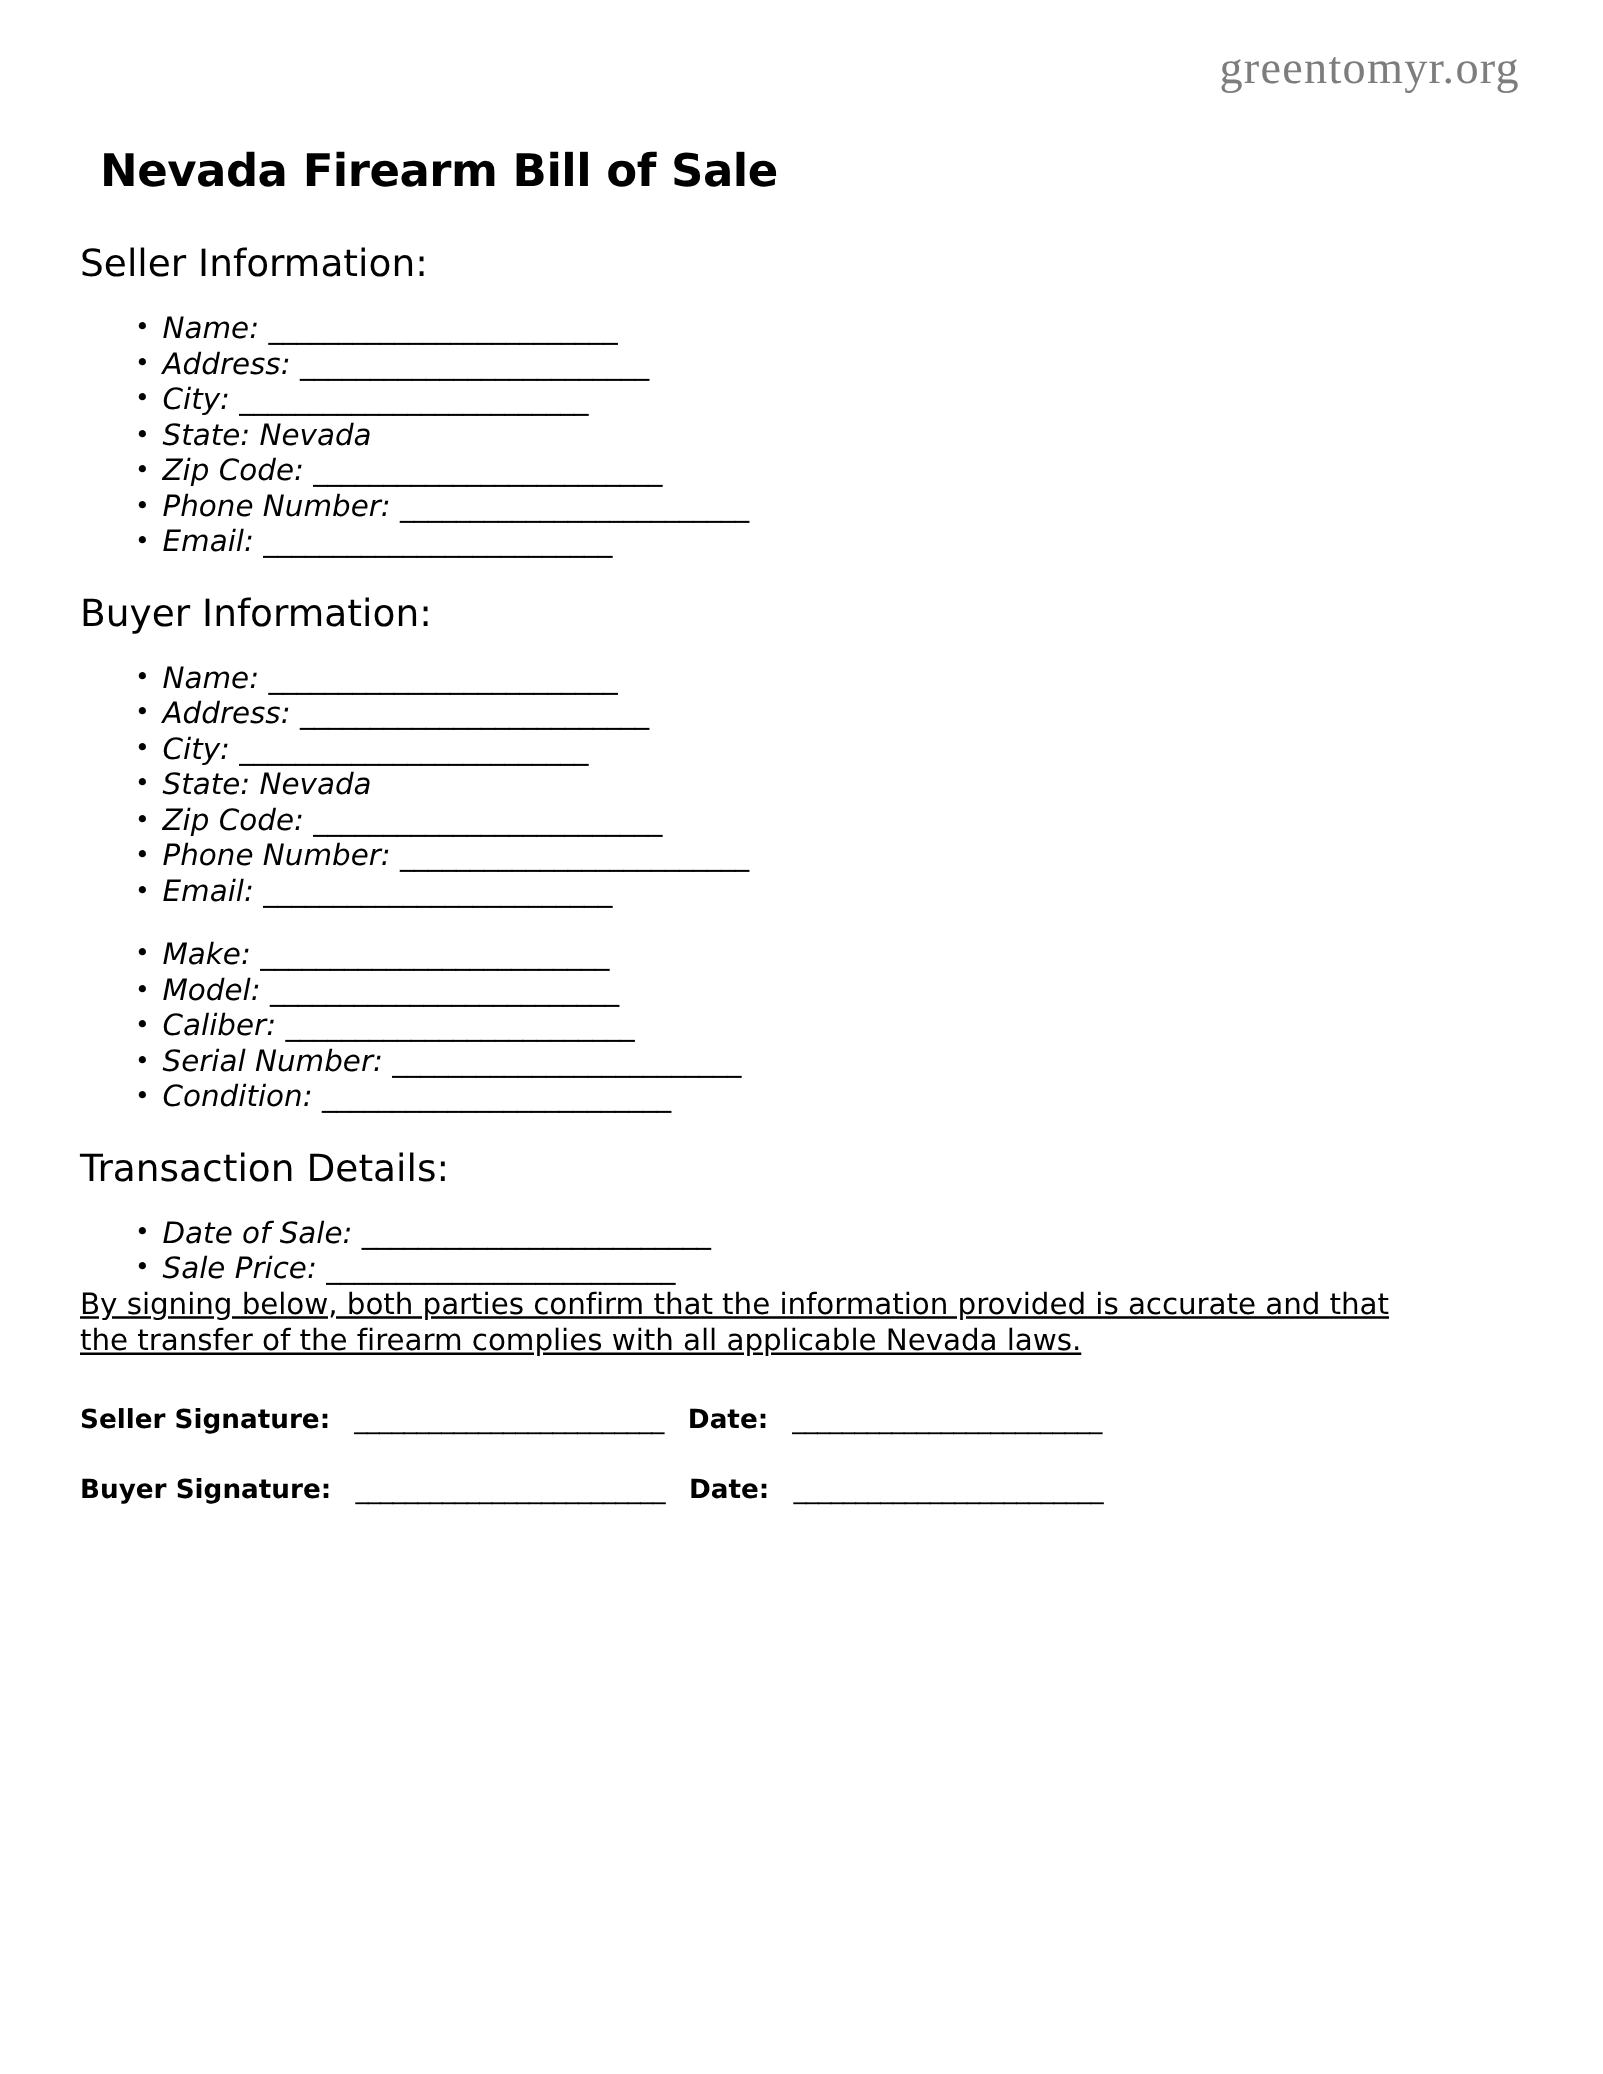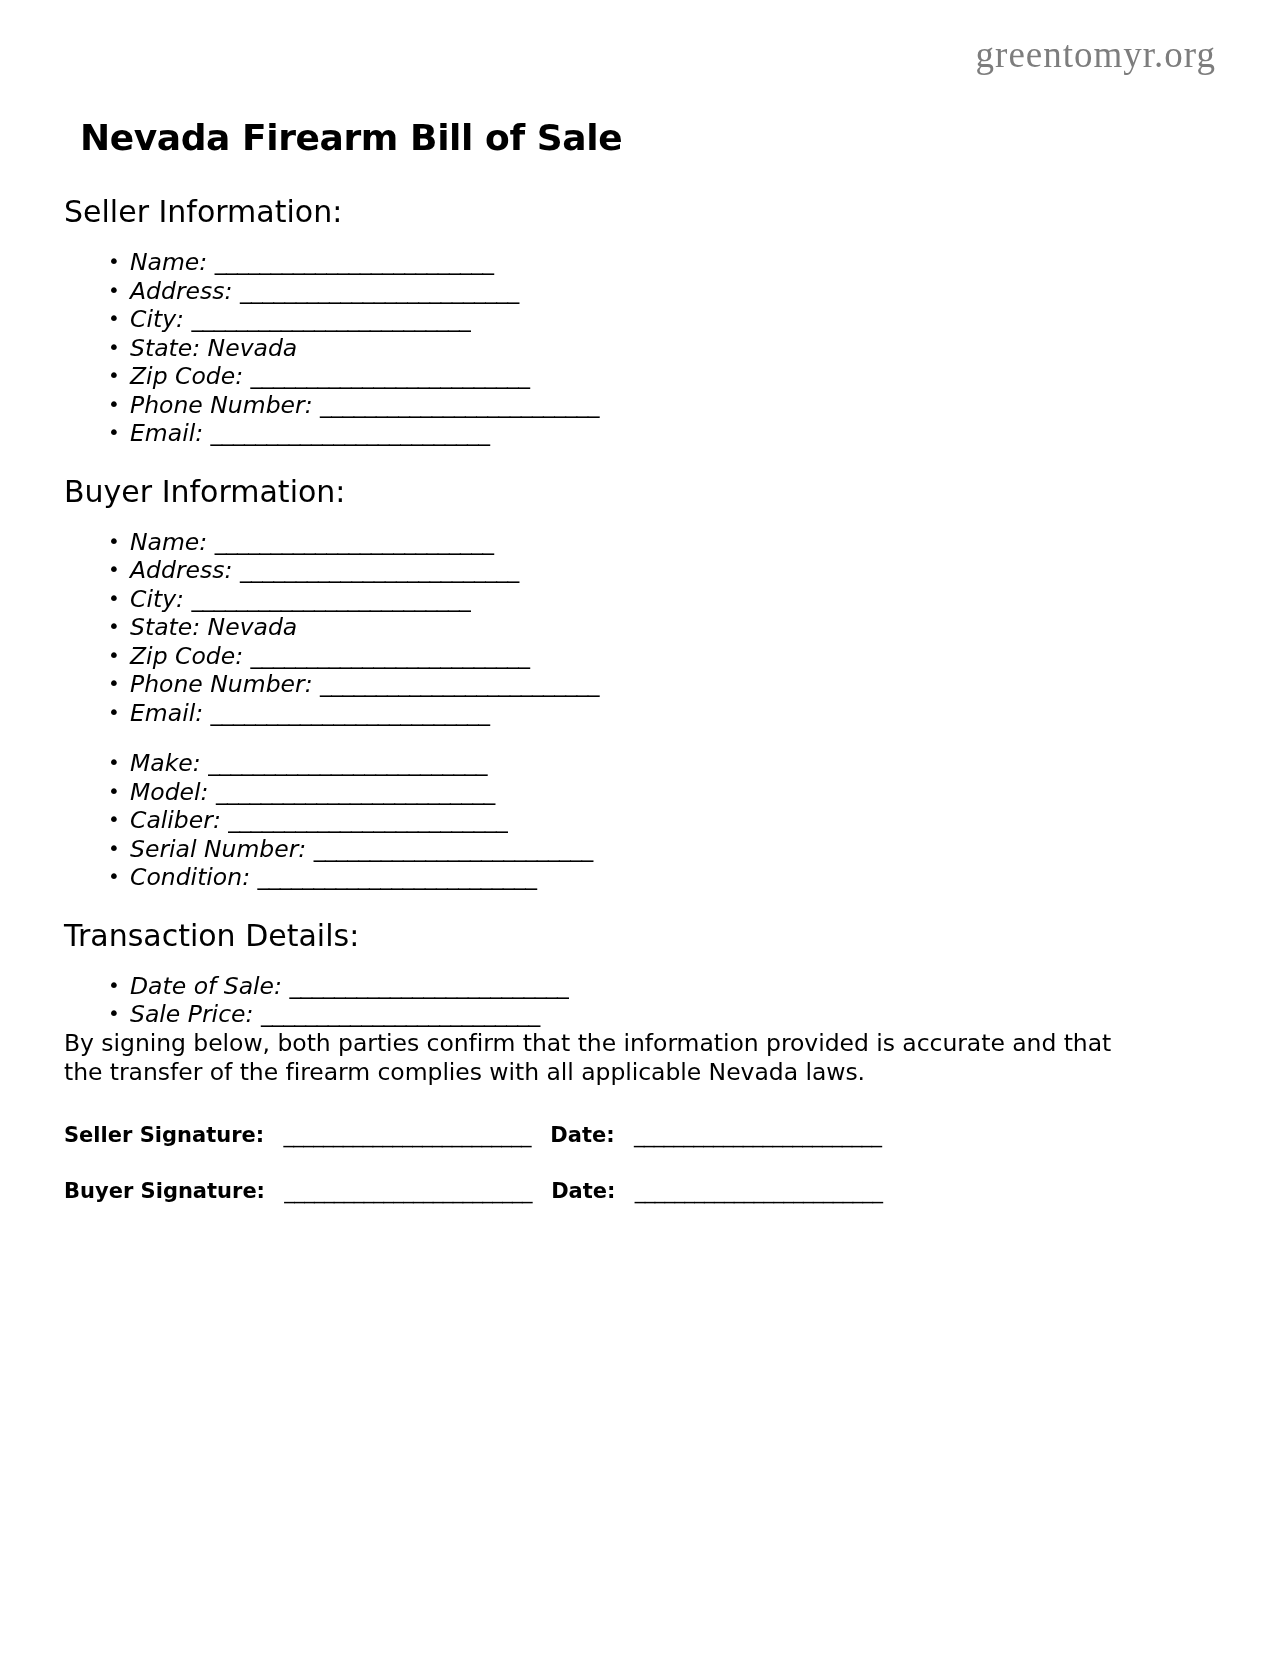--- a/index.html
+++ b/index.html
@@ -95,20 +95,21 @@
     font-size: 20px;
     line-height: 28.5px;
   }
 
   .blank {
     letter-spacing: -0.6px;
   }
 
   .spacer-para {
     margin-top: 30px;
+    text-decoration: underline;
   }
 
   
   .sig-block {
     margin-top: 34px;
   }
   .sig-row {
     font-size: 21px;
     line-height: 29px;
     font-weight: bold;

